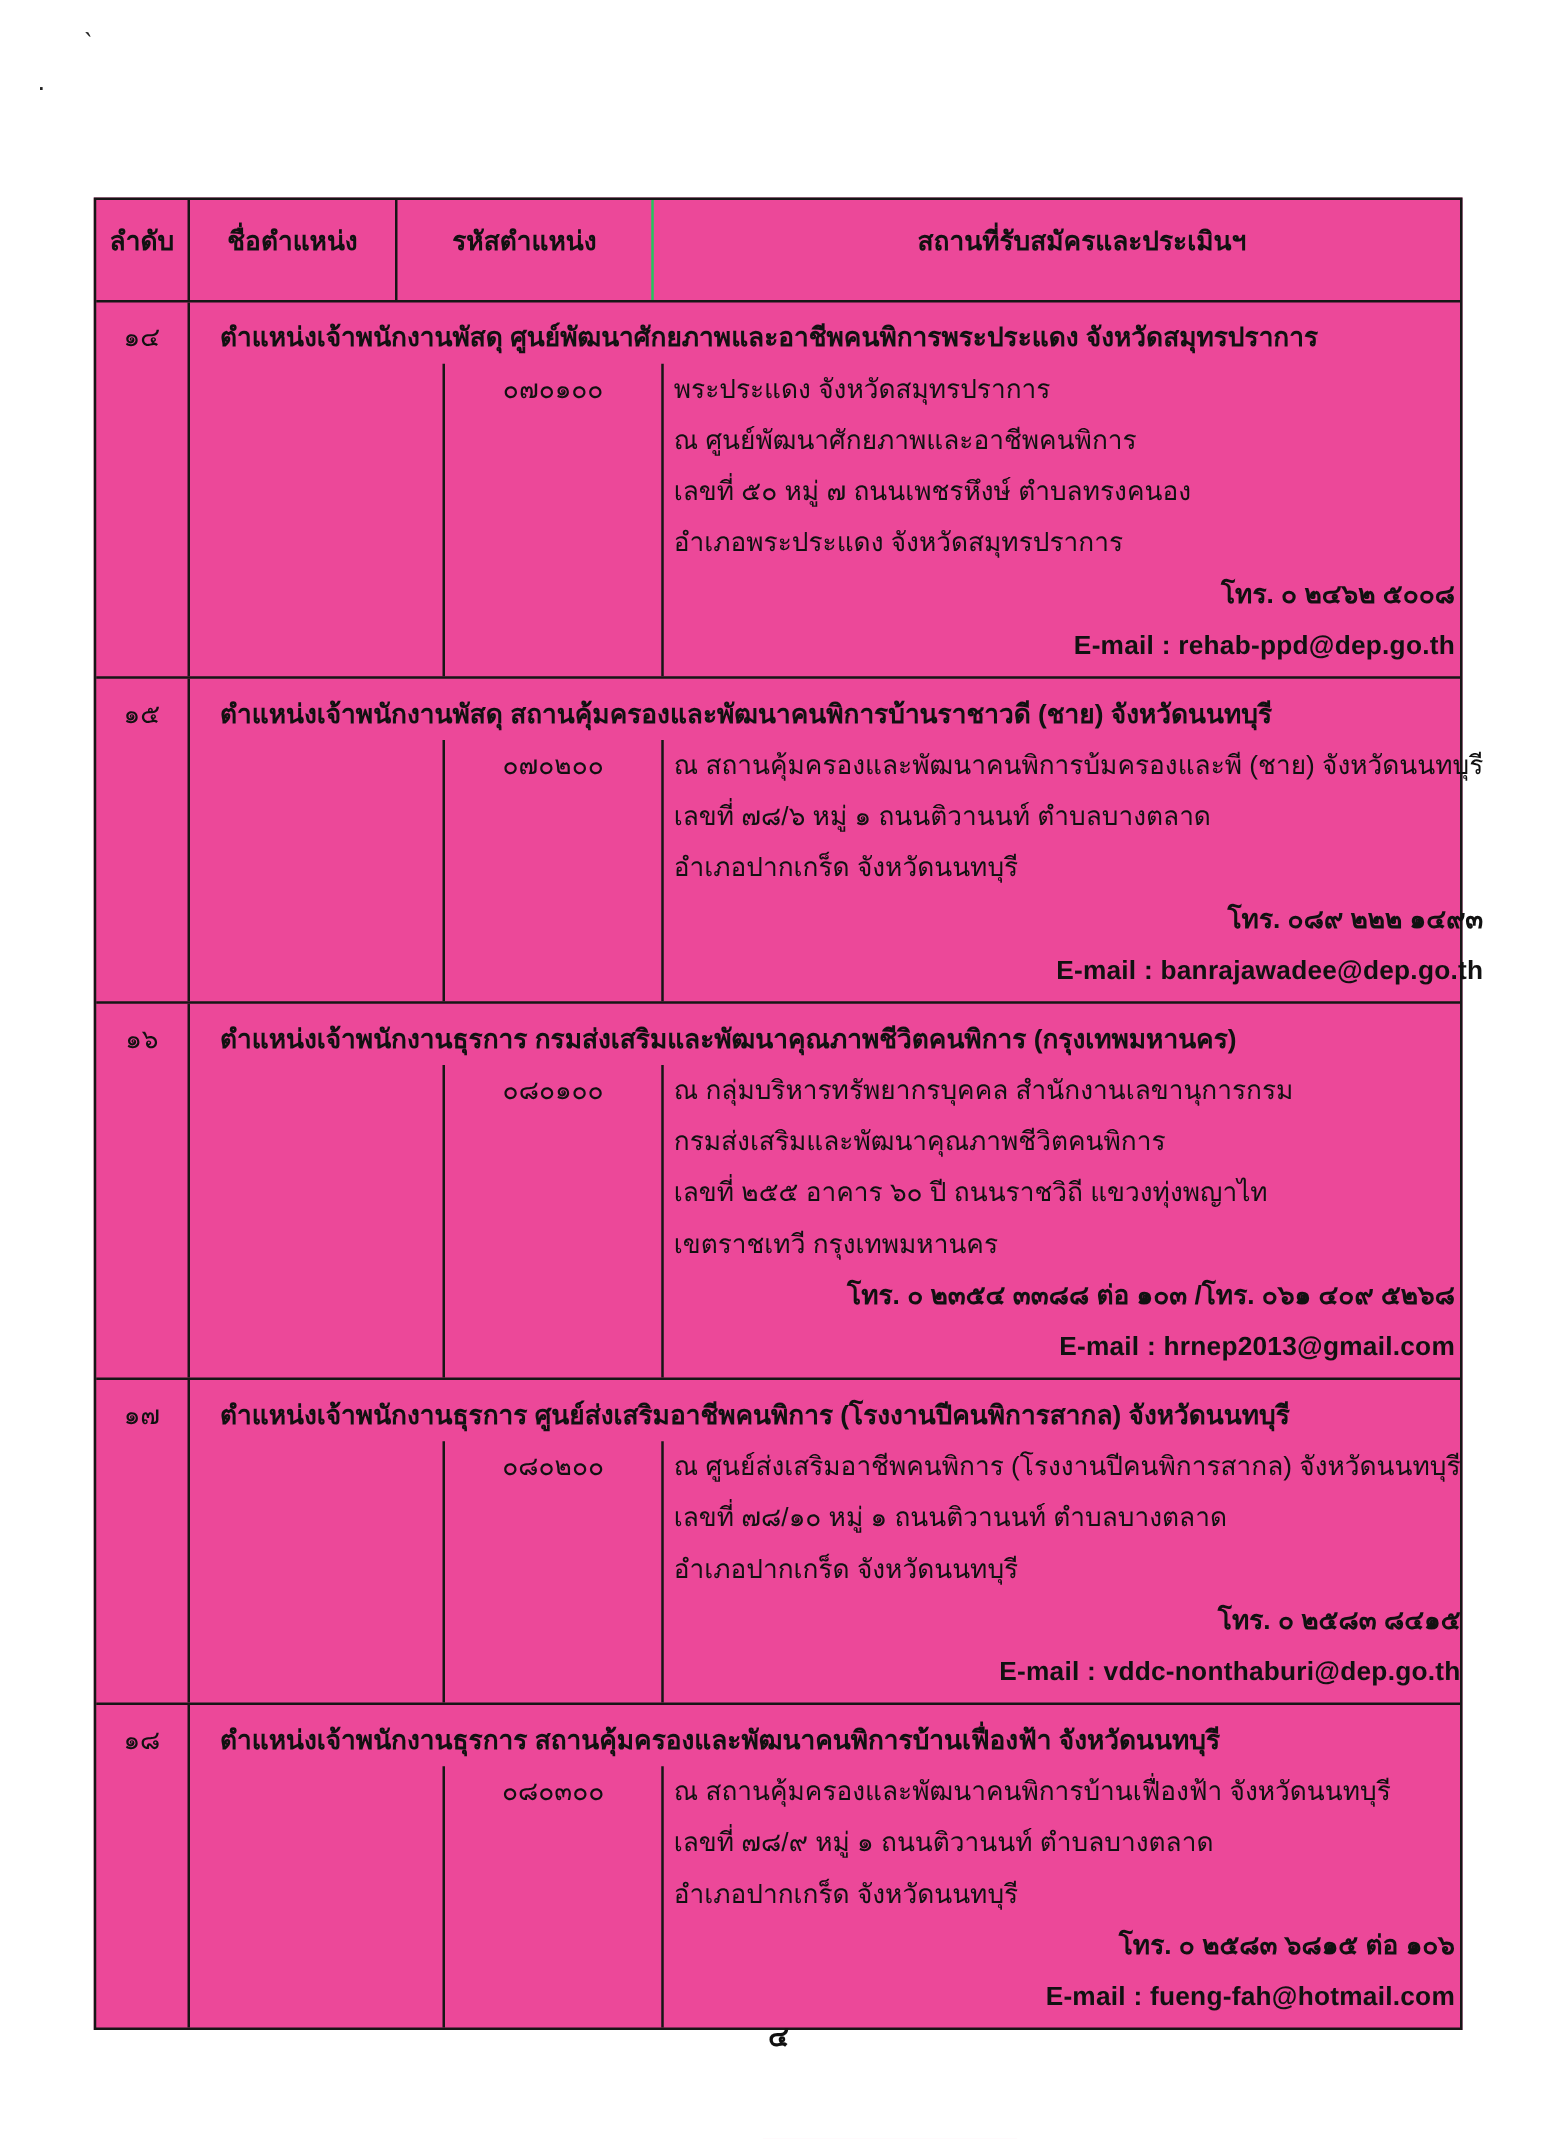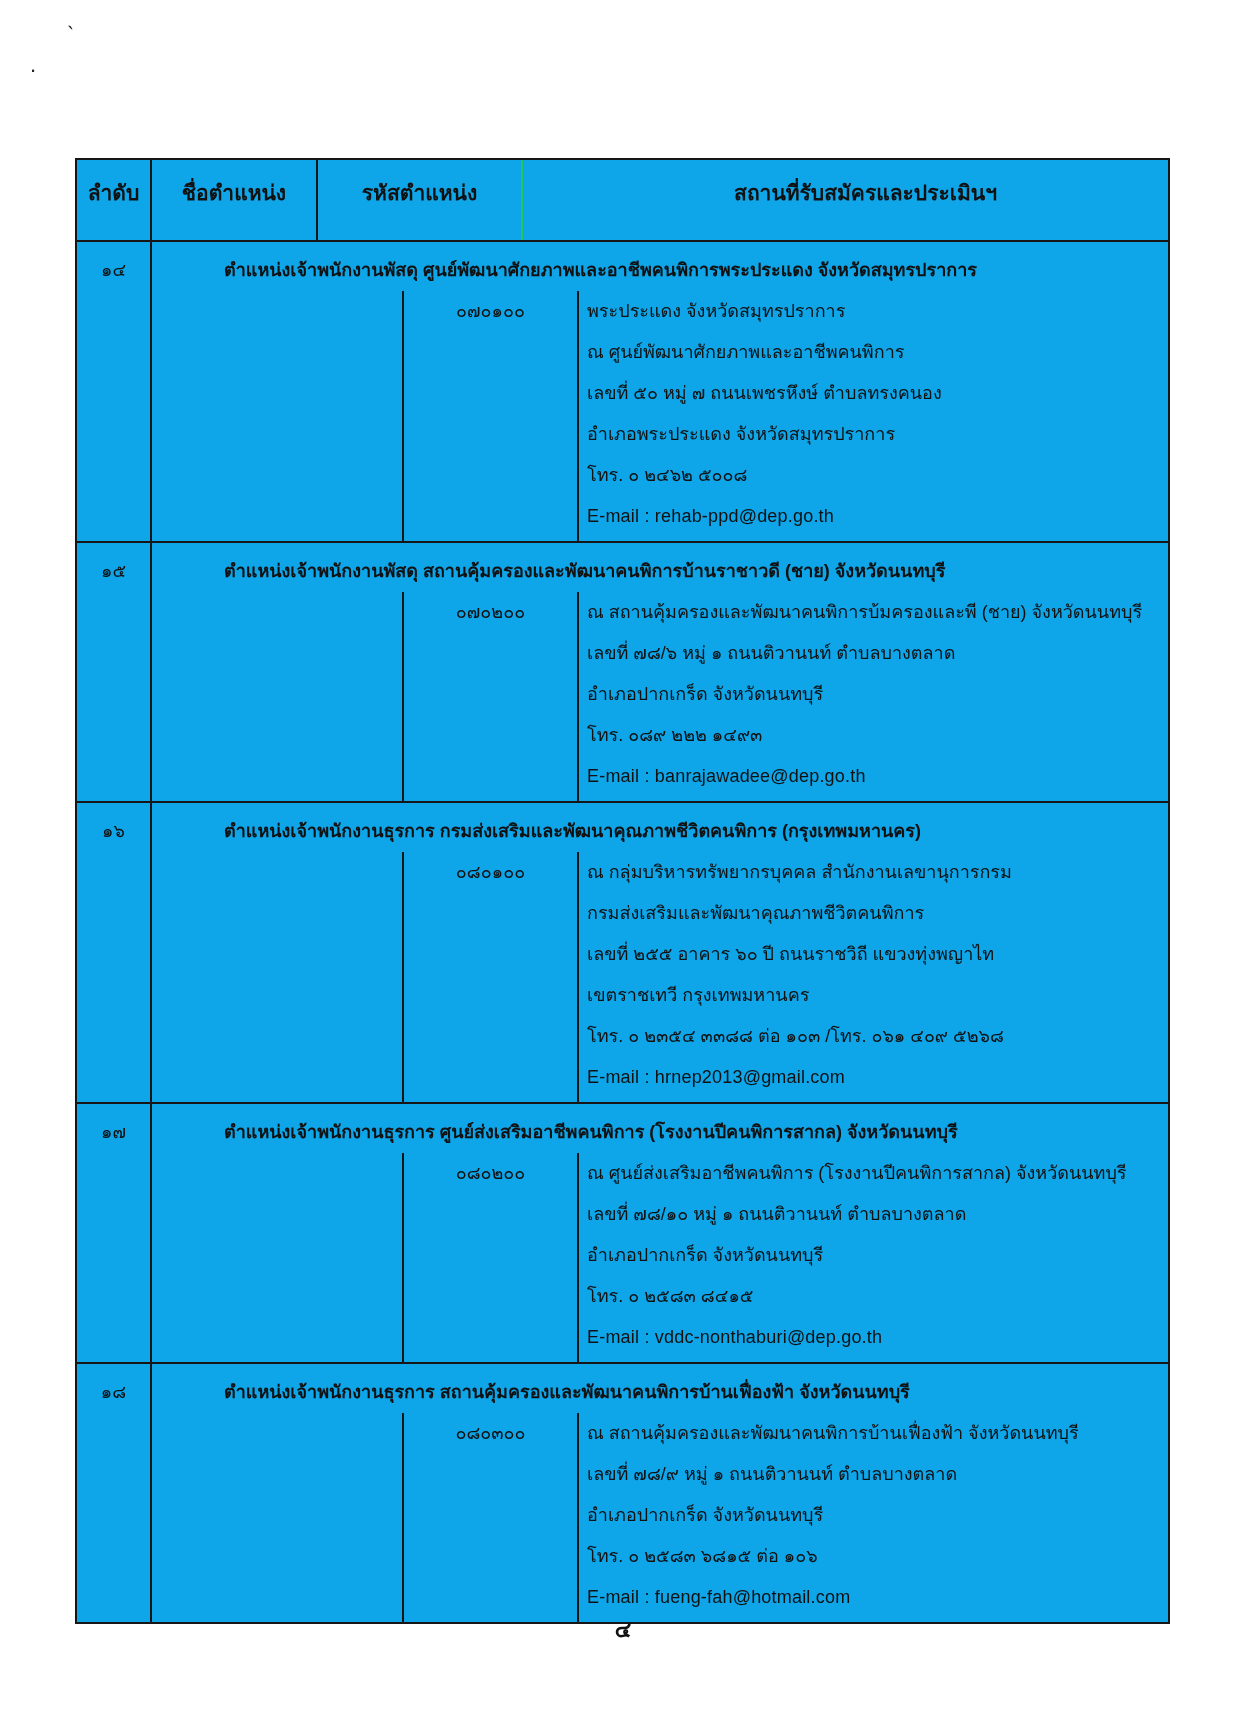--- a/index.html
+++ b/index.html
@@ -19,21 +19,21 @@
   .stray-dot {
     position: absolute; left: 30px; top: 52px;
     font-size: 22px; color: #222;
   }
 
   .doctable {
     position: absolute;
     left: 75px; top: 158px;
     width: 1095px;
     border: 2px solid #161616;
-    background: #0ea5e9;
+    background: #ec4899;
   }
 
   .thead {
     display: flex;
     height: 82px;
     border-bottom: 2px solid #161616;
     font-weight: 700;
     font-size: 21px;
   }
   .thead .hc {
@@ -41,23 +41,22 @@
     text-align: center;
   }
   .hc-no   { width: 75px;  border-right: 2px solid #161616; }
   .hc-pos  { width: 166px; border-right: 2px solid #161616; }
   .hc-code { width: 205px; border-right: 2px solid #22c55e; }
   .hc-loc  { flex: 1; padding-left: 40px; }
 
   .trow {
     display: flex;
     border-bottom: 2px solid #161616;
-    font-size: 18px;
+    font-size: 21px;
     line-height: 41px;
-    gap: 48px;
   }
   .trow:last-child { border-bottom: none; }
 
   .cell-no {
     width: 75px;
     border-right: 2px solid #161616;
     text-align: center;
     padding-top: 8px;
     flex-shrink: 0;
   }
@@ -74,21 +73,21 @@
   .row-body { display: flex; flex: 1; }
   .body-spacer { width: 204px; border-right: 2px solid #161616; flex-shrink: 0; }
   .body-code {
     width: 175px;
     border-right: 2px solid #161616;
     text-align: center;
     flex-shrink: 0;
   }
   .body-loc { flex: 1; padding: 0 4px 4px 8px; }
   .loc-line { white-space: nowrap; }
-  .loc-line.phone, .loc-line.email { font-weight: 400; }
+  .loc-line.phone, .loc-line.email { font-weight: 700; text-align: right; }
   .email { letter-spacing: 0.2px; }
 
   .row-14 { min-height: 287px; }
   .row-15 { min-height: 245px; }
   .row-16 { min-height: 295px; }
   .row-17 { min-height: 248px; }
   .row-18 { min-height: 243px; }
 
   .page-number {
     position: absolute;

